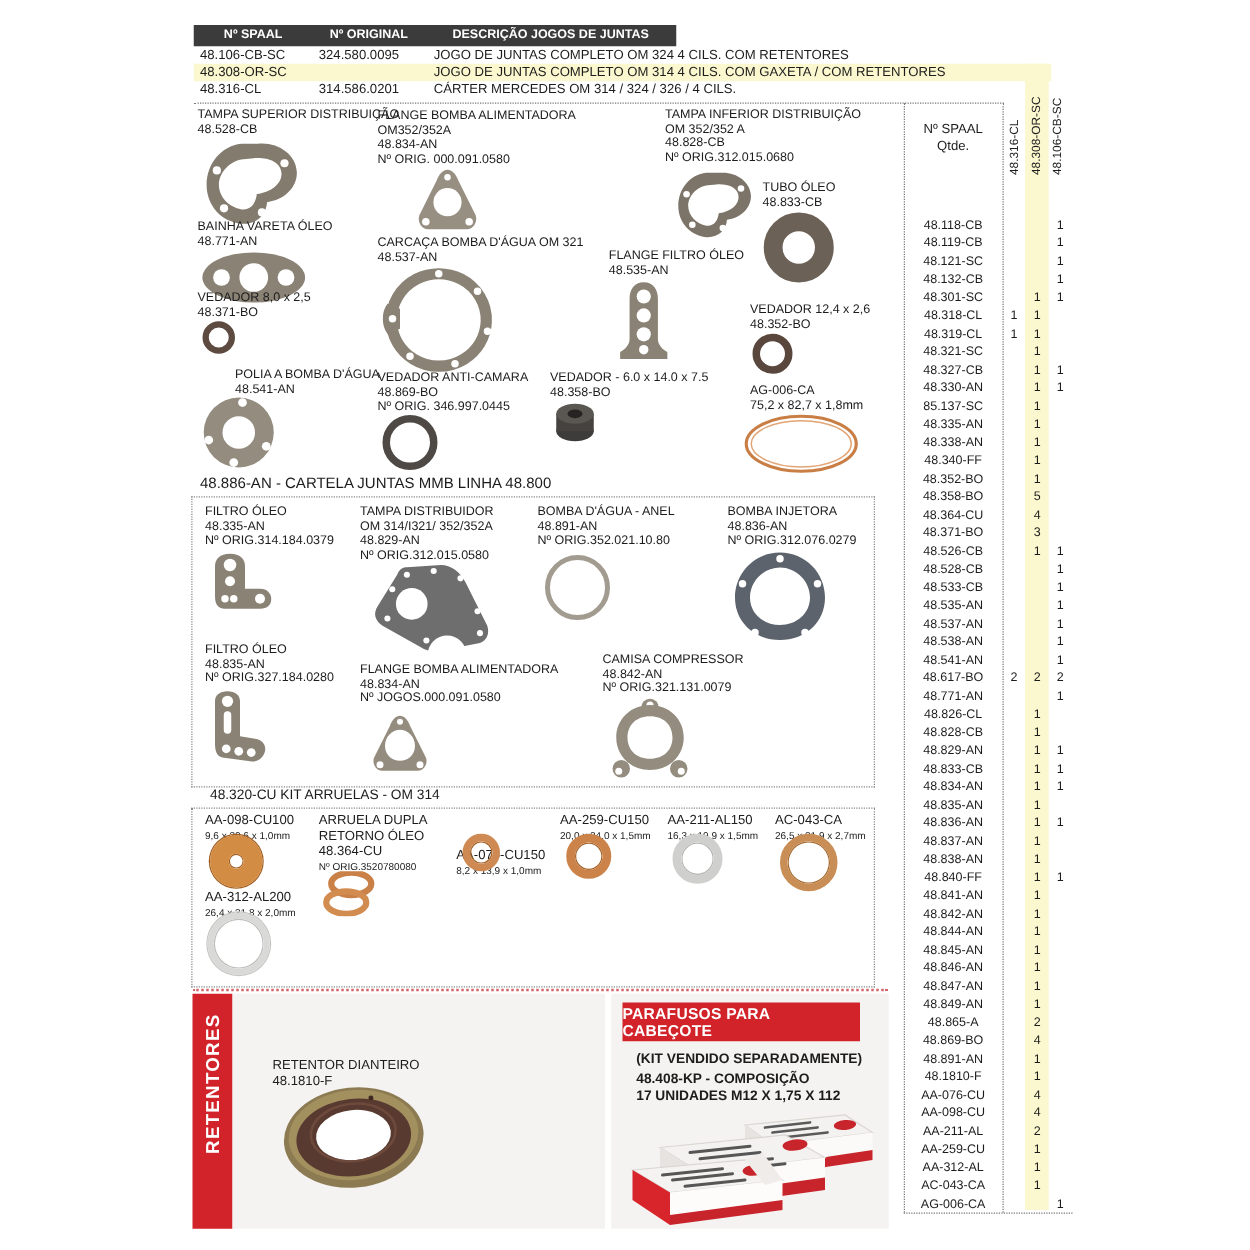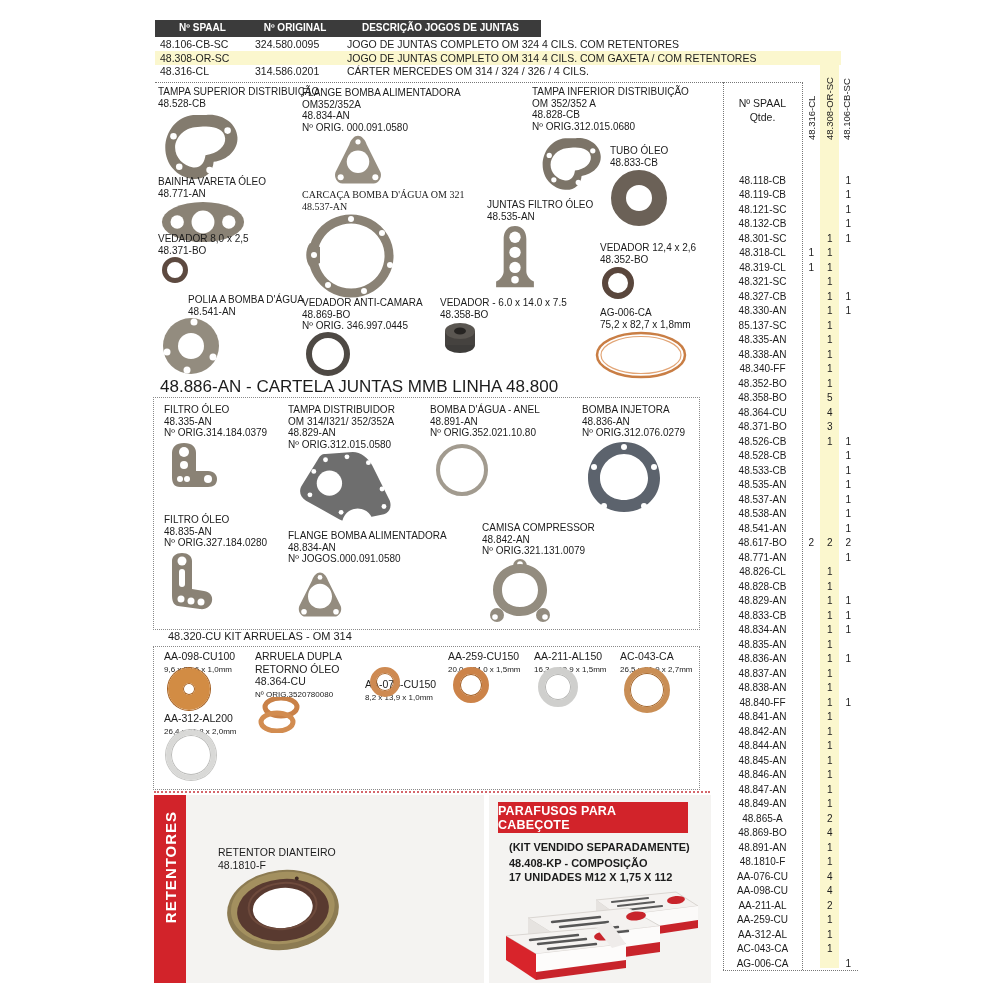--- a/index.html
+++ b/index.html
@@ -451,21 +451,21 @@
   <span class="l">Nº ORIG. 000.091.0580</span>
 </div>
 <svg class="abs" style="left:332px;top:134px;" width="52" height="52" viewBox="0 0 60 60">
   <path fill="#978F82" d="M30,2 C34,2 38,6 40,12 L56,44 C58,50 54,57 48,57 L12,57 C6,57 2,50 4,44 L20,12 C22,6 26,2 30,2 Z"></path>
   <circle cx="30" cy="32" r="13" fill="#fff"></circle>
   <circle cx="10" cy="50" r="3.5" fill="#fff"></circle>
     <circle cx="50" cy="50" r="3.5" fill="#fff"></circle>
     <circle cx="30" cy="9" r="3" fill="#fff"></circle>
 </svg>
 
-<div class="abs lbl" style="left:302px;top:189px;font-family:Liberation Serif, serif;">
+<div class="abs lbl" style="left:302px;top:189px;">
   <span class="l">CARCAÇA BOMBA D'ÁGUA OM 321</span><br>
   <span class="l">48.537-AN</span>
 </div>
 <svg class="abs" style="left:306px;top:213px;" width="90" height="86" viewBox="0 0 90 86">
   <path fill="none" stroke="#8A8275" stroke-width="9" d="M45,6 a38,37 0 1,0 0.1,0 Z"></path>
   <path fill="#8A8275" d="M4,30 C-1,36 -1,48 4,54 L14,50 L14,34 Z"></path>
   <circle cx="45" cy="6" r="3" fill="#fff"></circle>
     <circle cx="76" cy="20" r="3" fill="#fff"></circle>
     <circle cx="84" cy="52" r="3" fill="#fff"></circle>
     <circle cx="58" cy="78" r="3" fill="#fff"></circle>
@@ -505,21 +505,21 @@
     <circle cx="80" cy="22" r="4" fill="#fff"></circle>
 </svg>
 
 <div class="abs lbl" style="left:610px;top:145px;">
   <span class="l">TUBO ÓLEO</span><br>
   <span class="l">48.833-CB</span>
 </div>
 <span class="abs ring" style="left:611px;top:170px;width:56px;height:56px;border:15px solid #6B6157;"></span>
 
 <div class="abs lbl" style="left:487px;top:199px;">
-  <span class="l">JUNTAS FILTRO ÓLEO</span><br>
+  <span class="l">FLANGE FILTRO ÓLEO</span><br>
   <span class="l">48.535-AN</span>
 </div>
 <svg class="abs" style="left:494px;top:224px;" width="42" height="68" viewBox="0 0 44 72">
   <path fill="#8A8275" d="M22,2 C30,2 34,8 34,16 L34,50 C34,55 38,59 42,61 L42,67 L2,67 L2,61 C6,59 10,55 10,50 L10,16 C10,8 14,2 22,2 Z"></path>
   <circle cx="22" cy="14" r="6" fill="#fff"></circle>
     <circle cx="22" cy="30" r="6" fill="#fff"></circle>
     <circle cx="22" cy="46" r="6" fill="#fff"></circle>
     <circle cx="22" cy="59" r="4" fill="#fff"></circle>
 </svg>
 
@@ -531,21 +531,21 @@
 
 <div class="abs lbl" style="left:600px;top:307px;">
   <span class="l">AG-006-CA</span><br>
   <span class="l">75,2 x 82,7 x 1,8mm</span>
 </div>
 <svg class="abs" style="left:594px;top:330px;" width="94" height="50" viewBox="0 0 94 50">
   <ellipse cx="47" cy="25" rx="44" ry="22" fill="none" stroke="#C97E45" stroke-width="2.5"></ellipse>
   <ellipse cx="47" cy="25" rx="40" ry="18.5" fill="none" stroke="#E2A576" stroke-width="1.2"></ellipse>
 </svg>
 
-<div class="abs lbl" style="left:160px;top:381px;font-size:17px;">48.886-AN - CARTELA JUNTAS MMB LINHA 48.800</div>
+<div class="abs lbl" style="left:160px;top:381px;font-size:12px;">48.886-AN - CARTELA JUNTAS MMB LINHA 48.800</div>
 <div class="abs dotBox" style="left:153px;top:397px;width:545px;height:231px;"></div>
 
 <div class="abs lbl" style="left:164px;top:404px;">
   <span class="l">FILTRO ÓLEO</span><br>
   <span class="l">48.335-AN</span><br>
   <span class="l">Nº ORIG.314.184.0379</span>
 </div>
 <svg class="abs" style="left:170px;top:441px;" width="48" height="52" viewBox="0 0 48 52">
   <path fill="#8A8275" d="M14,2 C22,2 26,6 26,12 L26,30 L38,30 C44,30 47,34 47,38 C47,43 44,46 38,46 L10,46 C4,46 2,42 2,36 L2,12 C2,6 6,2 14,2 Z"></path>
   <circle cx="14" cy="11" r="5" fill="#fff"></circle>

